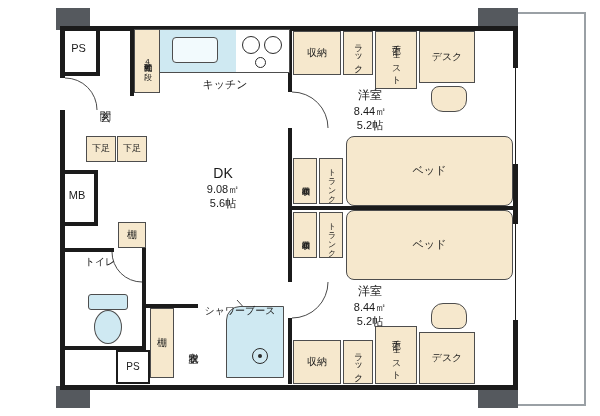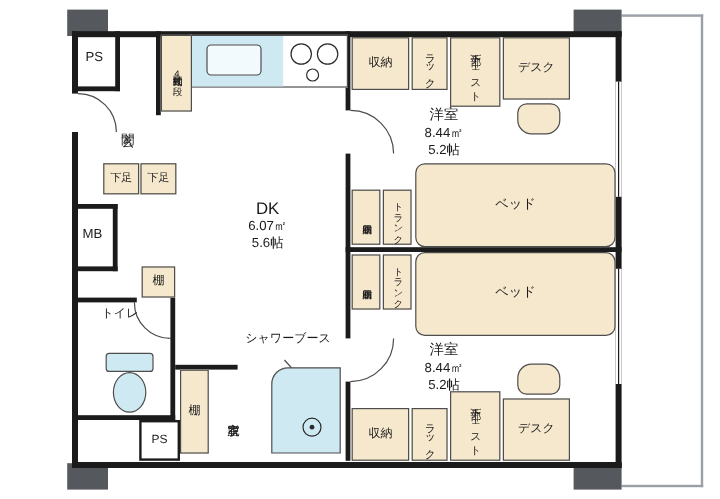--- a/index.html
+++ b/index.html
@@ -106,28 +106,29 @@
   <div class="box furn fs10" style="left:293px;top:340px;width:48px;height:44px">収納</div>
   <div class="box furn vtext fs9" style="left:343px;top:340px;width:30px;height:44px">ラック</div>
   <div class="box furn vtext fs9" style="left:375px;top:326px;width:42px;height:58px">下部チェスト</div>
   <div class="box furn fs10" style="left:419px;top:332px;width:56px;height:52px">デスク</div>
   <div class="box furn" style="left:431px;top:303px;width:36px;height:26px;border-radius:12px 12px 8px 8px"></div>
 
   <div class="label fs11" style="left:61px;top:38px;width:35px;height:20px">PS</div>
   <div class="label vtext fs11" style="left:94px;top:80px;width:22px;height:44px">玄関</div>
   <div class="label fs11" style="left:60px;top:186px;width:34px;height:18px">MB</div>
   <div class="label fs10" style="left:70px;top:254px;width:60px;height:14px">トイレ</div>
+  <div class="label fs11" style="left:182px;top:76px;width:86px;height:16px">キッチン</div>
 
   <div class="label" style="left:178px;top:160px;width:90px;height:54px">
     <span class="fs14">DK</span>
-    <span class="fs11">6.07㎡</span>
+    <span class="fs11">9.08㎡</span>
     <span class="fs11">5.6帖</span>
   </div>
 
-  <div class="label fs10" style="left:184px;top:276px;width:112px;height:13px">シャワーブース</div>
+  <div class="label fs10" style="left:184px;top:304px;width:112px;height:13px">シャワーブース</div>
   <div class="label vtext fs10" style="left:183px;top:316px;width:20px;height:58px">脱衣室</div>
 
   <div class="label" style="left:325px;top:86px;width:90px;height:48px">
     <span class="fs12">洋室</span>
     <span class="fs11">8.44㎡</span>
     <span class="fs11">5.2帖</span>
   </div>
 
   <div class="label" style="left:325px;top:282px;width:90px;height:48px">
     <span class="fs12">洋室</span>

